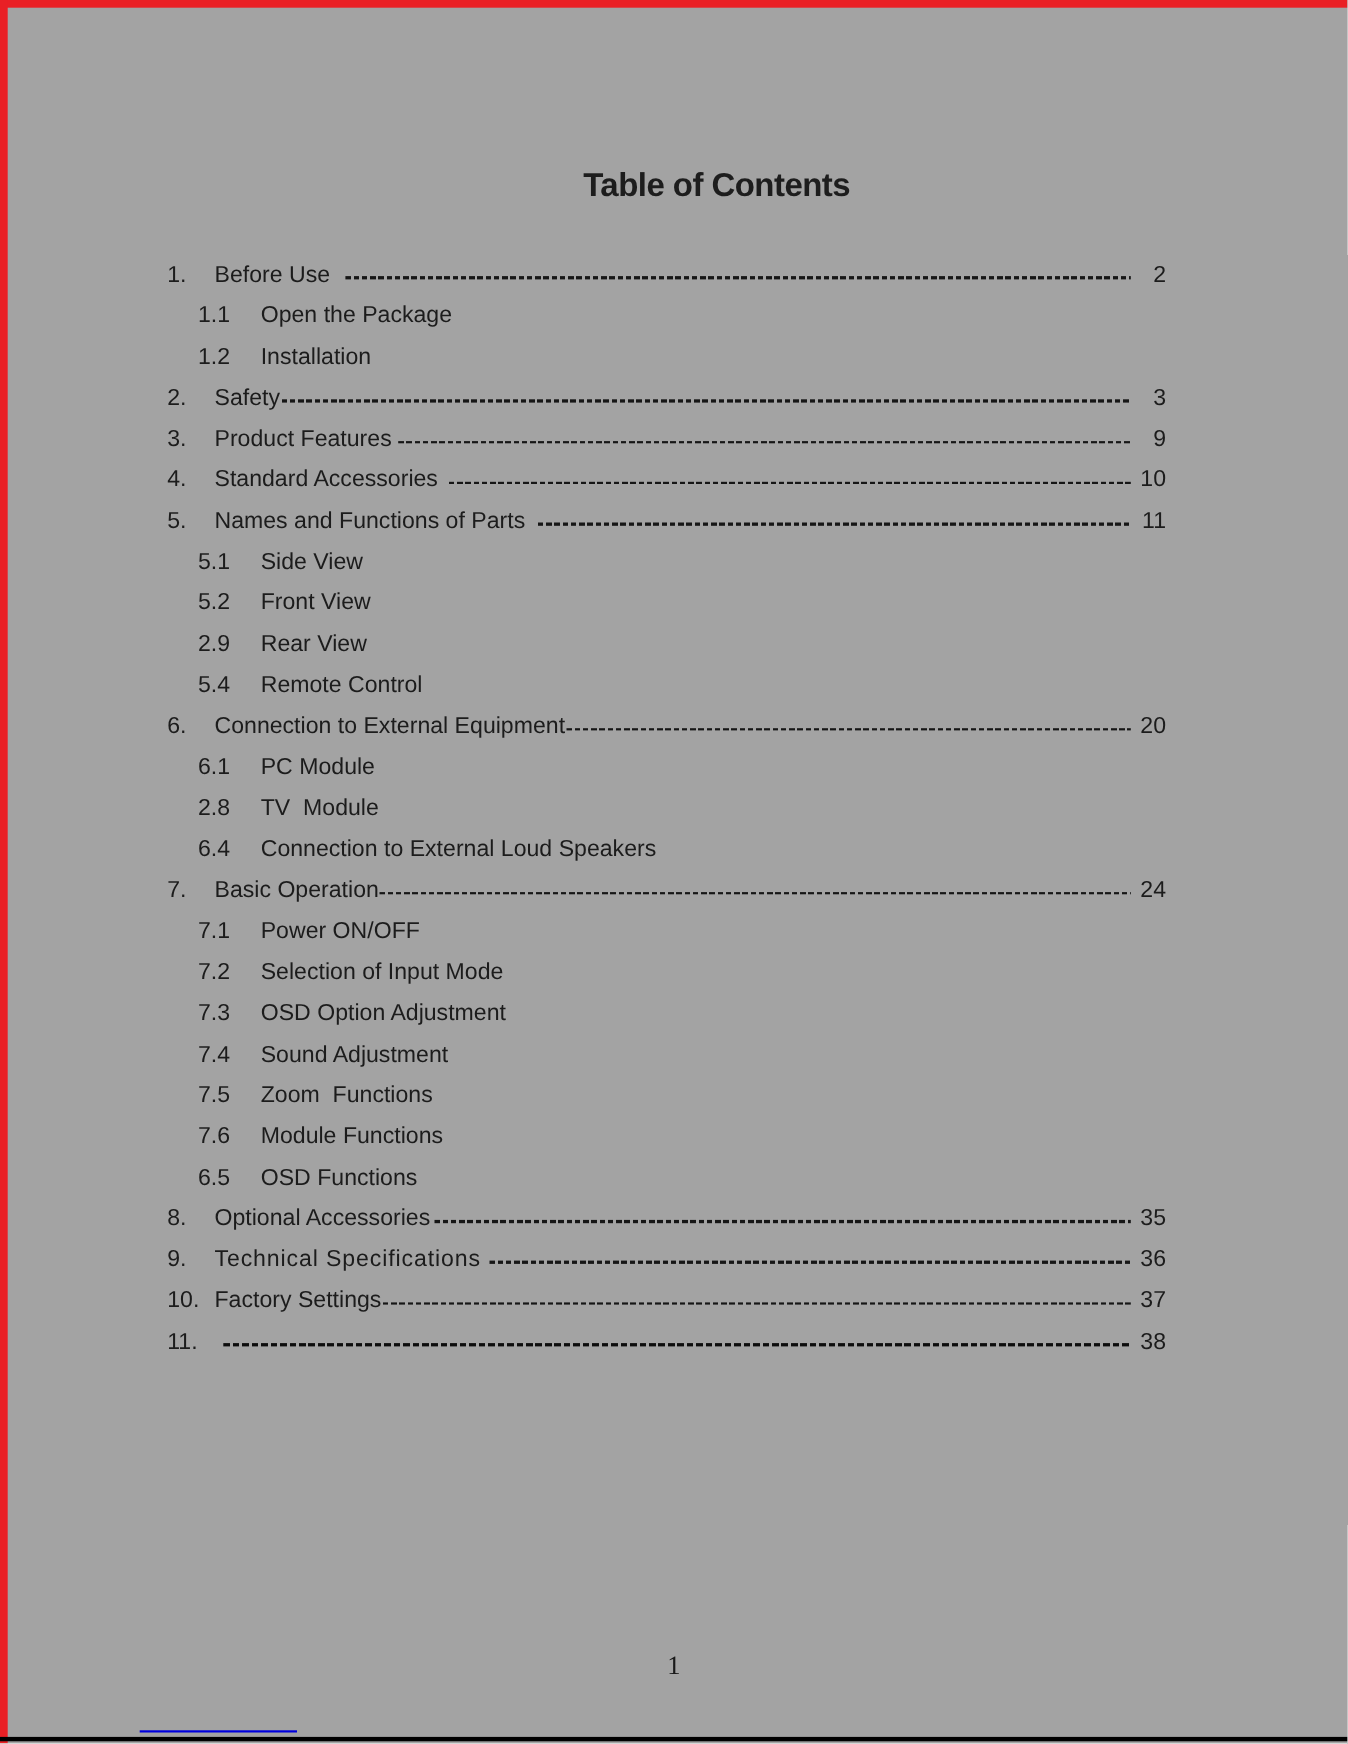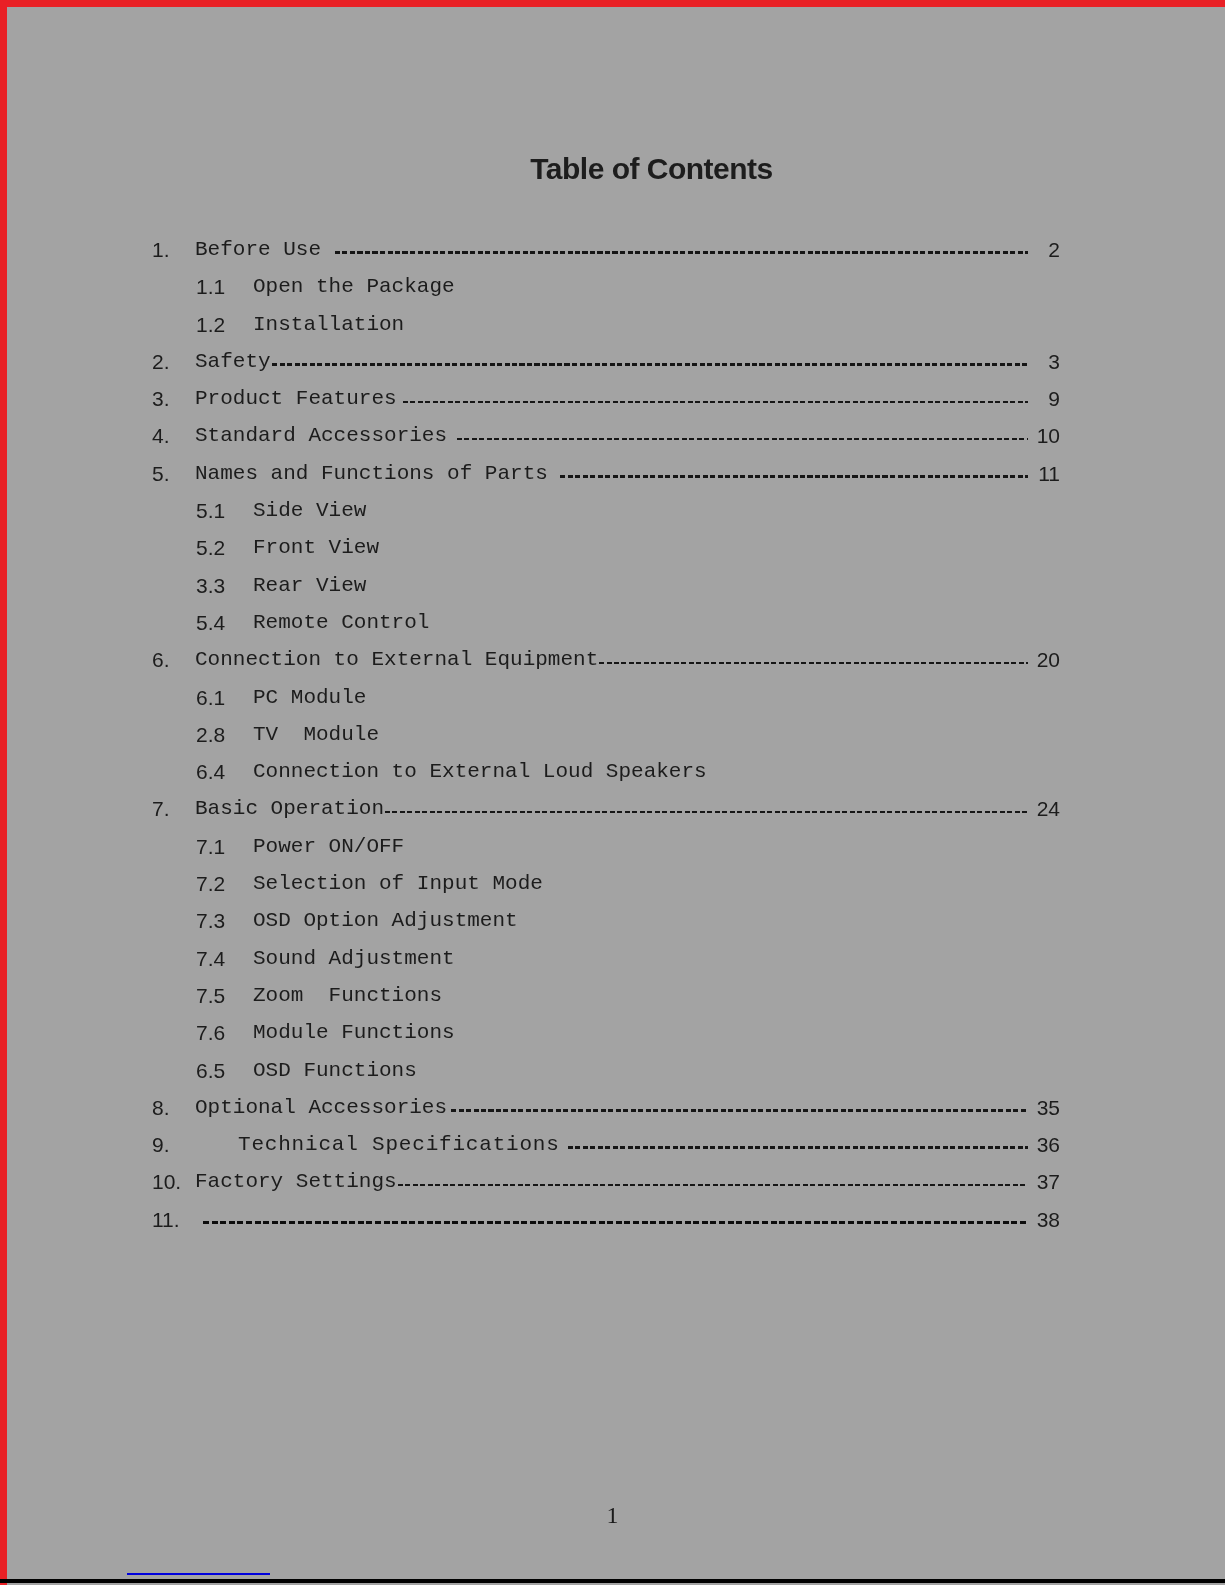--- a/index.html
+++ b/index.html
@@ -26,22 +26,22 @@
 
   .toc{
     position:absolute;left:152px;top:231px;width:908px;
     font-size:21px;line-height:37.3px;
   }
   .toc-row{
     display:flex;align-items:center;
     height:37.3px;white-space:pre;
   }
   .toc-row .num{flex:0 0 auto;width:43px;}
-  .toc-row.sub .num{margin-left:44px;width:57px;}
-  .toc-row .label{flex:0 0 auto;white-space:pre;font-family:Liberation Mono, monospace;}
+  .toc-row.sub .num{margin-left:28px;width:57px;}
+  .toc-row .label{flex:0 0 auto;white-space:pre;}
   .leader{
     flex:1 1 auto;height:2.6px;align-self:center;
     margin-left:6px;margin-right:7px;transform:translateY(3px);
     background-image:repeating-linear-gradient(to right,#161616 0 5px,transparent 5px 7.5px);
   }
   .leader.bold{
     height:3.6px;
     background-image:repeating-linear-gradient(to right,#0d0d0d 0 6px,transparent 6px 8.6px);
   }
   .pagenum{flex:0 0 auto;min-width:25px;text-align:right;}
@@ -64,36 +64,36 @@
   <div class="toc" id="toc">
       <div class="toc-row"><span class="num">1.</span><span class="label">Before Use</span><span class="leader" style="margin-left: 14px;"></span><span class="pagenum">2</span></div>
       <div class="toc-row sub"><span class="num">1.1</span><span class="label">Open the Package</span></div>
       <div class="toc-row sub"><span class="num">1.2</span><span class="label">Installation</span></div>
       <div class="toc-row"><span class="num">2.</span><span class="label">Safety</span><span class="leader" style="margin-left: 1px;"></span><span class="pagenum">3</span></div>
       <div class="toc-row"><span class="num">3.</span><span class="label">Product Features</span><span class="leader"></span><span class="pagenum">9</span></div>
       <div class="toc-row"><span class="num">4.</span><span class="label">Standard Accessories</span><span class="leader" style="margin-left: 10px;"></span><span class="pagenum">10</span></div>
       <div class="toc-row"><span class="num">5.</span><span class="label">Names and Functions of Parts</span><span class="leader" style="margin-left: 12px;"></span><span class="pagenum">11</span></div>
       <div class="toc-row sub"><span class="num">5.1</span><span class="label">Side View</span></div>
       <div class="toc-row sub"><span class="num">5.2</span><span class="label">Front View</span></div>
-      <div class="toc-row sub"><span class="num">3.3</span><span class="label">Rear View</span></div>
+      <div class="toc-row sub"><span class="num">2.9</span><span class="label">Rear View</span></div>
       <div class="toc-row sub"><span class="num">5.4</span><span class="label">Remote Control</span></div>
       <div class="toc-row"><span class="num">6.</span><span class="label">Connection to External Equipment</span><span class="leader" style="margin-left: 1px;"></span><span class="pagenum">20</span></div>
       <div class="toc-row sub"><span class="num">6.1</span><span class="label">PC Module</span></div>
       <div class="toc-row sub"><span class="num">2.8</span><span class="label">TV  Module</span></div>
       <div class="toc-row sub"><span class="num">6.4</span><span class="label">Connection to External Loud Speakers</span></div>
       <div class="toc-row"><span class="num">7.</span><span class="label">Basic Operation</span><span class="leader" style="margin-left: 1px;"></span><span class="pagenum">24</span></div>
       <div class="toc-row sub"><span class="num">7.1</span><span class="label">Power ON/OFF</span></div>
       <div class="toc-row sub"><span class="num">7.2</span><span class="label">Selection of Input Mode</span></div>
       <div class="toc-row sub"><span class="num">7.3</span><span class="label">OSD Option Adjustment</span></div>
       <div class="toc-row sub"><span class="num">7.4</span><span class="label">Sound Adjustment</span></div>
       <div class="toc-row sub"><span class="num">7.5</span><span class="label">Zoom  Functions</span></div>
       <div class="toc-row sub"><span class="num">7.6</span><span class="label">Module Functions</span></div>
       <div class="toc-row sub"><span class="num">6.5</span><span class="label">OSD Functions</span></div>
       <div class="toc-row"><span class="num">8.</span><span class="label">Optional Accessories</span><span class="leader" style="margin-left: 4px;"></span><span class="pagenum">35</span></div>
-      <div class="toc-row"><span class="num">9.</span><span class="label" style="letter-spacing: 0.8px; margin-left: 43px;">Technical Specifications</span><span class="leader" style="margin-left: 8px;"></span><span class="pagenum">36</span></div>
+      <div class="toc-row"><span class="num">9.</span><span class="label" style="letter-spacing: 0.8px;">Technical Specifications</span><span class="leader" style="margin-left: 8px;"></span><span class="pagenum">36</span></div>
       <div class="toc-row"><span class="num">10.</span><span class="label">Factory Settings</span><span class="leader" style="margin-left: 1px;"></span><span class="pagenum">37</span></div>
       <div class="toc-row"><span class="num">11.</span><span class="leader bold" style="margin-left: 8px;"></span><span class="pagenum">38</span></div>
     </div>
 
   <div class="folio">1</div>
 
   <div class="rule-blue"></div>
   <div class="rule-bottom"></div>
 </div>
 

